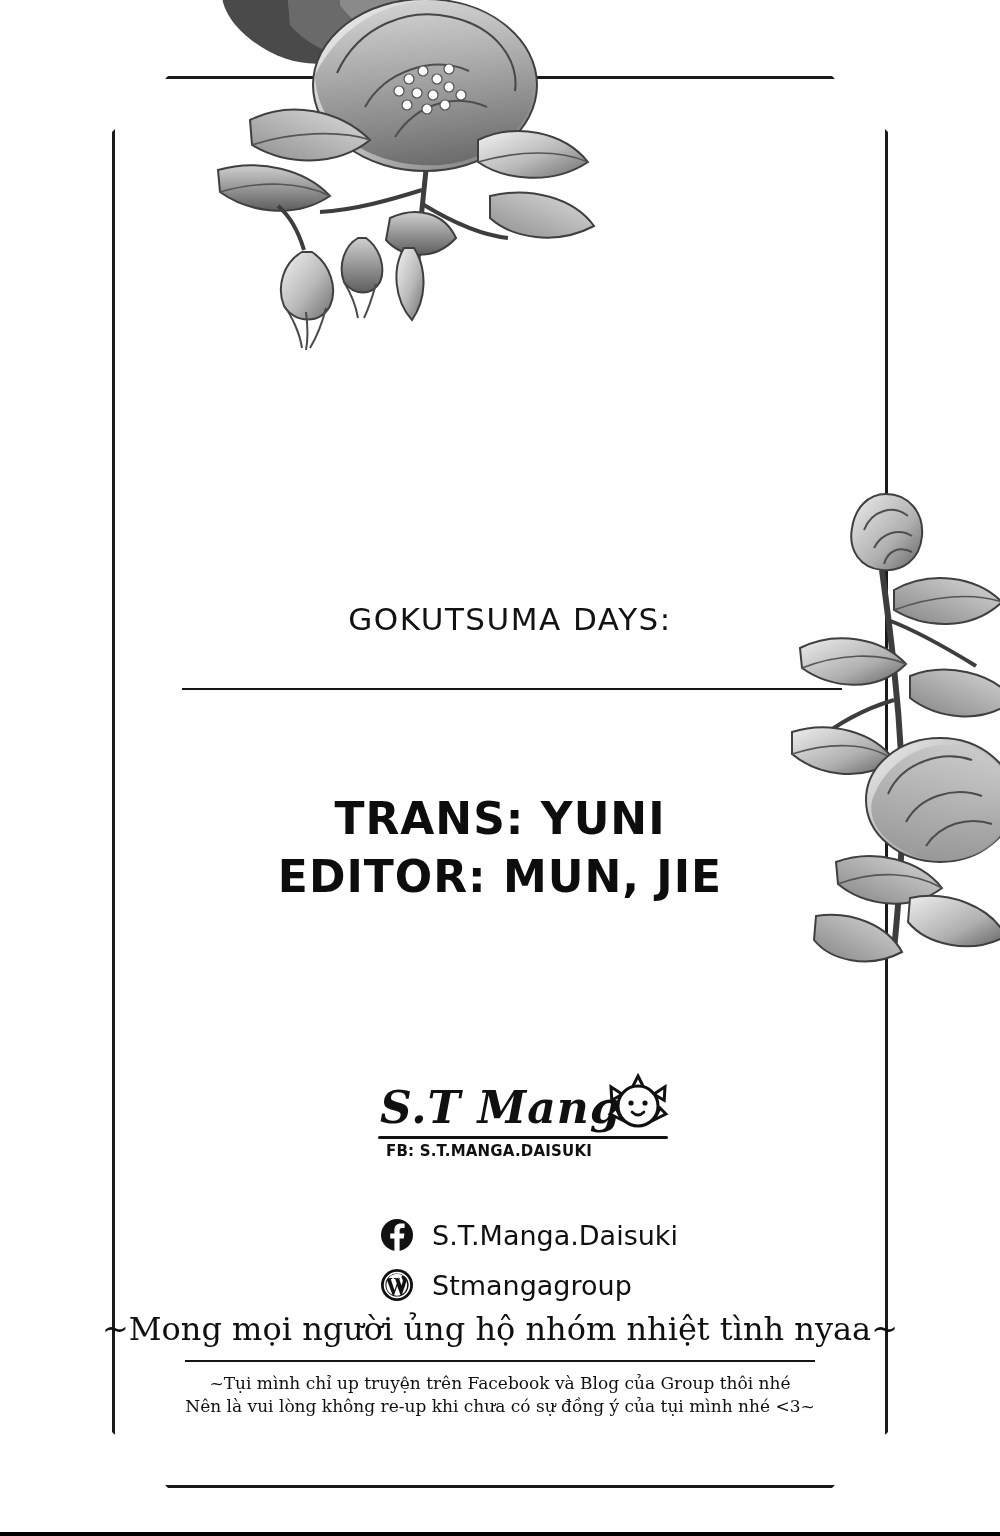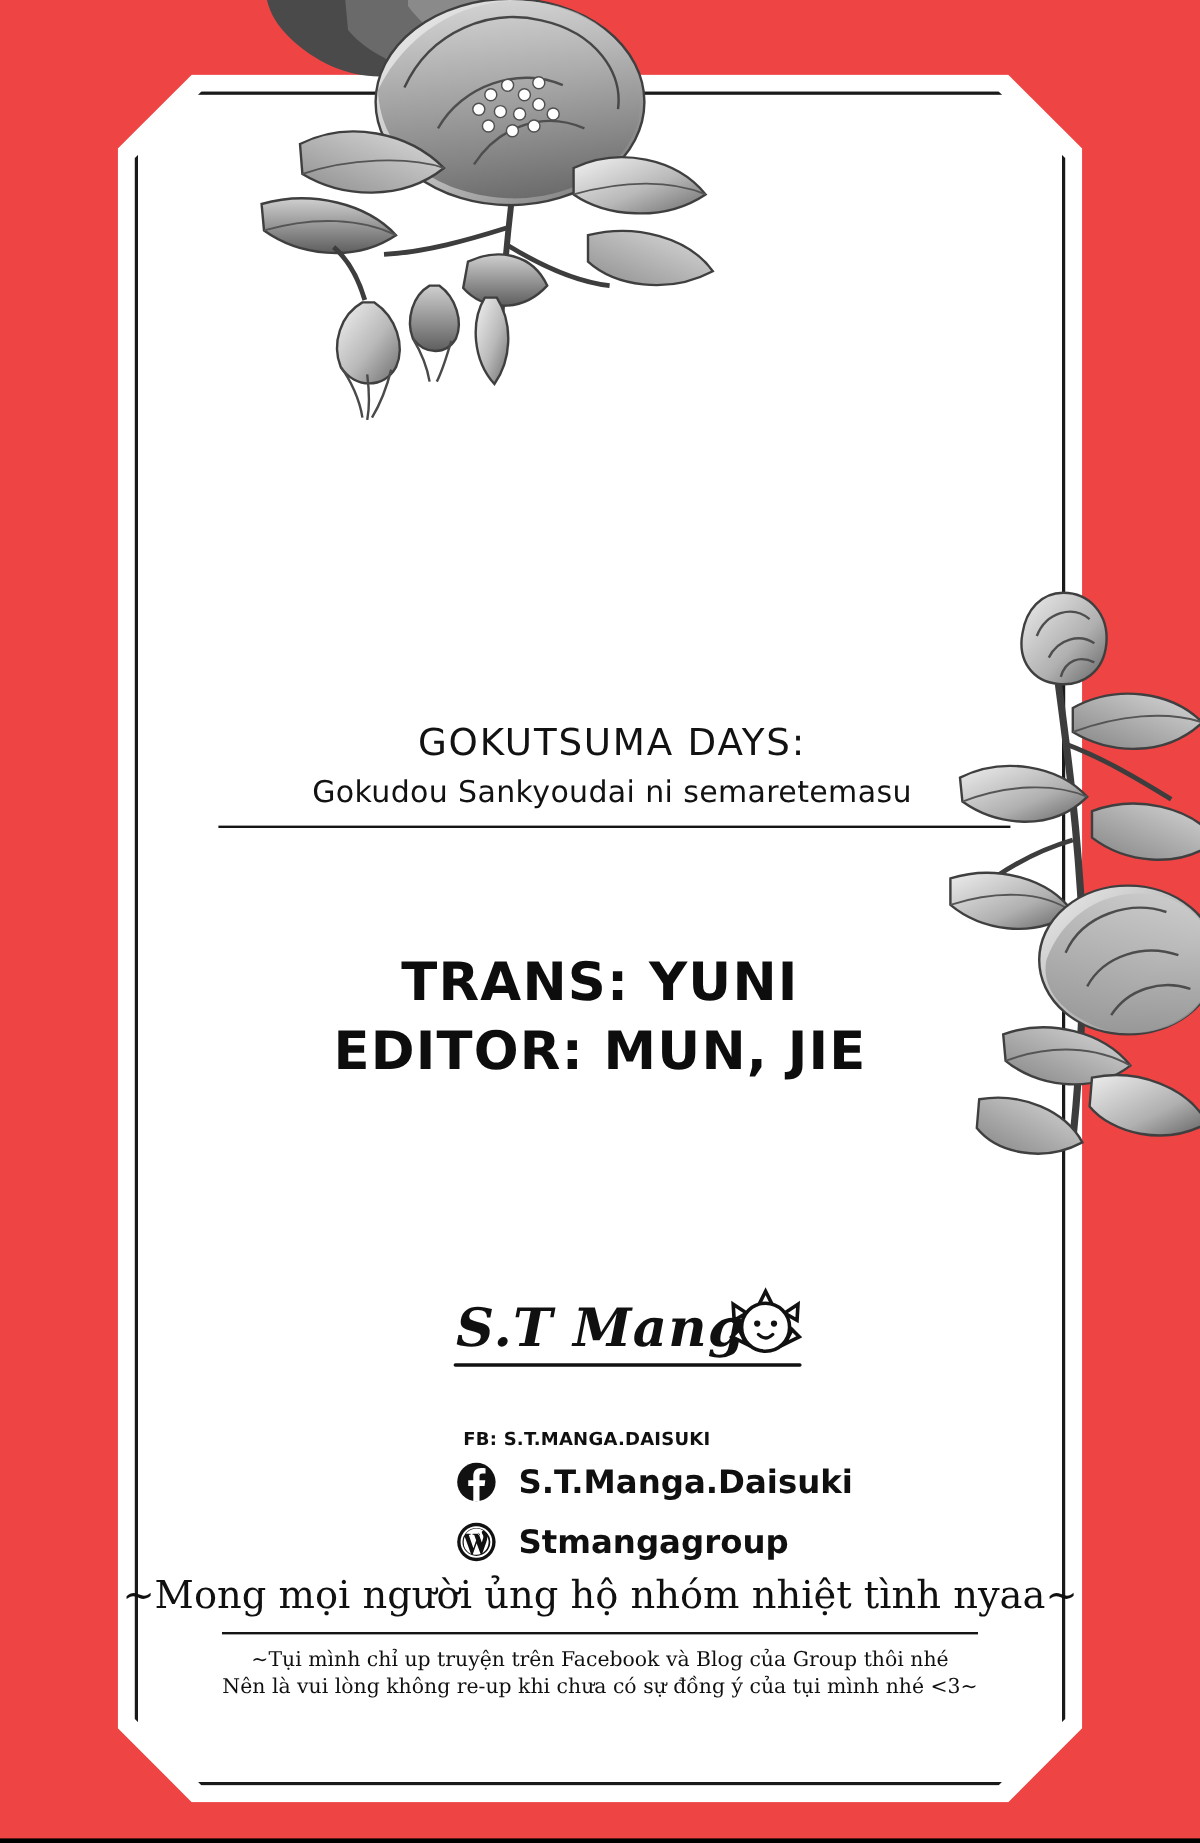--- a/index.html
+++ b/index.html
@@ -11,21 +11,21 @@
     width: 1000px;
     height: 1536px;
     overflow: hidden;
     font-family: "DejaVu Sans", sans-serif;
   }
 
   .page {
     position: relative;
     width: 1000px;
     height: 1532px;
-    background: #ef4444;
+    background: #ffffff;
   }
 
   
   .card {
     position: absolute;
     left: 98px;
     top: 62px;
     width: 804px;
     height: 1440px;
     background: #ffffff;
@@ -151,21 +151,20 @@
   .logo-fb {
     position: absolute;
     left: 16px;
     top: 72px;
     font-family: "DejaVu Sans", sans-serif;
     font-weight: bold;
     font-size: 15px;
     letter-spacing: 0.2px;
     color: #101010;
     white-space: nowrap;
-    margin-top: 48px;
   }
   .logo-underline {
     position: absolute;
     left: 8px;
     top: 66px;
     width: 290px;
     height: 3px;
     background: #111;
     border-radius: 2px;
   }
@@ -178,21 +177,20 @@
   }
 
   
   .social {
     position: absolute;
     left: 380px;
     width: 400px;
     display: flex;
     align-items: center;
     gap: 18px;
-    font-weight: bold;
   }
   .social-fb { top: 1218px; }
   .social-wp { top: 1268px; }
   .social-icon {
     width: 34px;
     height: 34px;
     flex: 0 0 34px;
   }
   .social-label {
     font-family: "DejaVu Sans", sans-serif;
@@ -360,21 +358,20 @@
     </g>
 
     <path d="M46 392 C84 378 130 390 152 418 C118 444 72 434 48 414 Z" fill="url(#gr2)" stroke="#3f3f3f" stroke-width="2"></path>
     <path d="M48 414 C86 400 124 402 152 418" fill="none" stroke="#555" stroke-width="1.6"></path>
     <path d="M120 428 C158 420 200 436 216 466 C180 486 136 474 118 452 Z" fill="url(#gr1)" stroke="#3f3f3f" stroke-width="2"></path>
     <path d="M26 446 C62 440 98 456 112 482 C78 500 40 490 24 470 Z" fill="url(#gr2)" stroke="#3f3f3f" stroke-width="2"></path>
   </svg>
 
   <div class="title-block">
     <div class="title-main">GOKUTSUMA DAYS:</div>
-    <div class="title-sub">Gokudou Sankyoudai ni semaretemasu</div>
   </div>
   <div class="title-rule"></div>
 
   <div class="credits">
     <div>TRANS: YUNI</div>
     <div>EDITOR: MUN, JIE</div>
   </div>
 
   <div class="logo-wrap">
     <div class="logo-text">S.T Manga</div>

